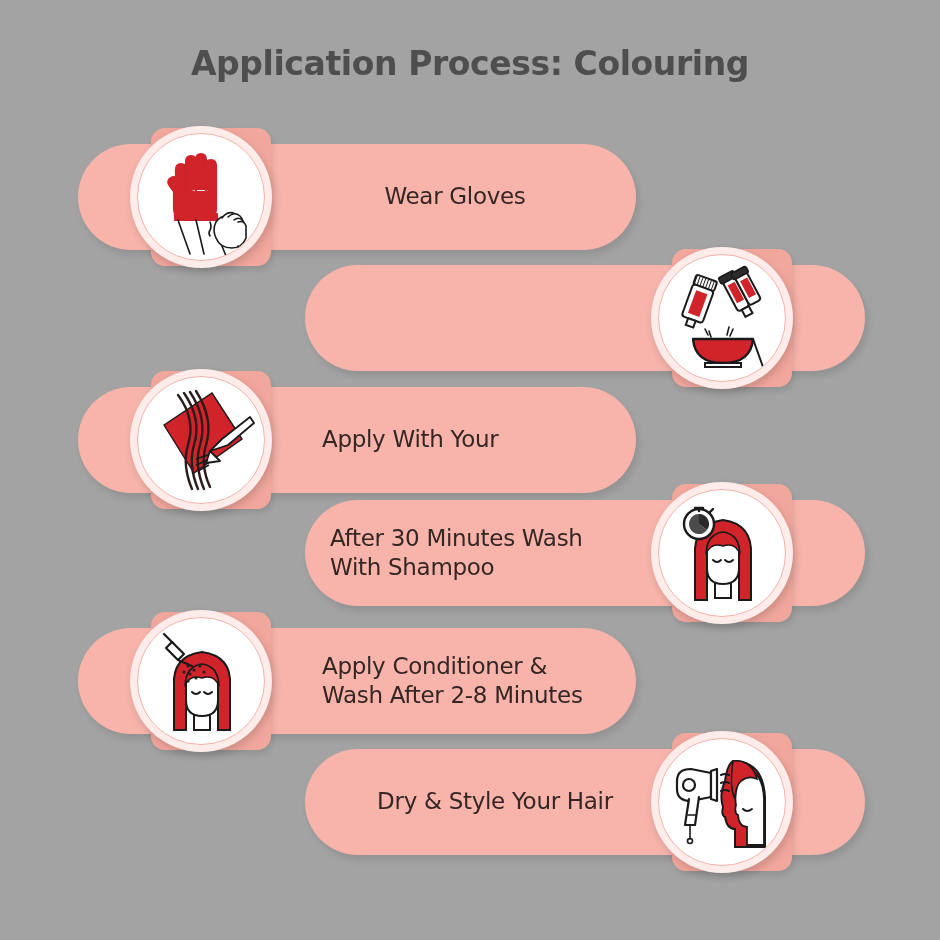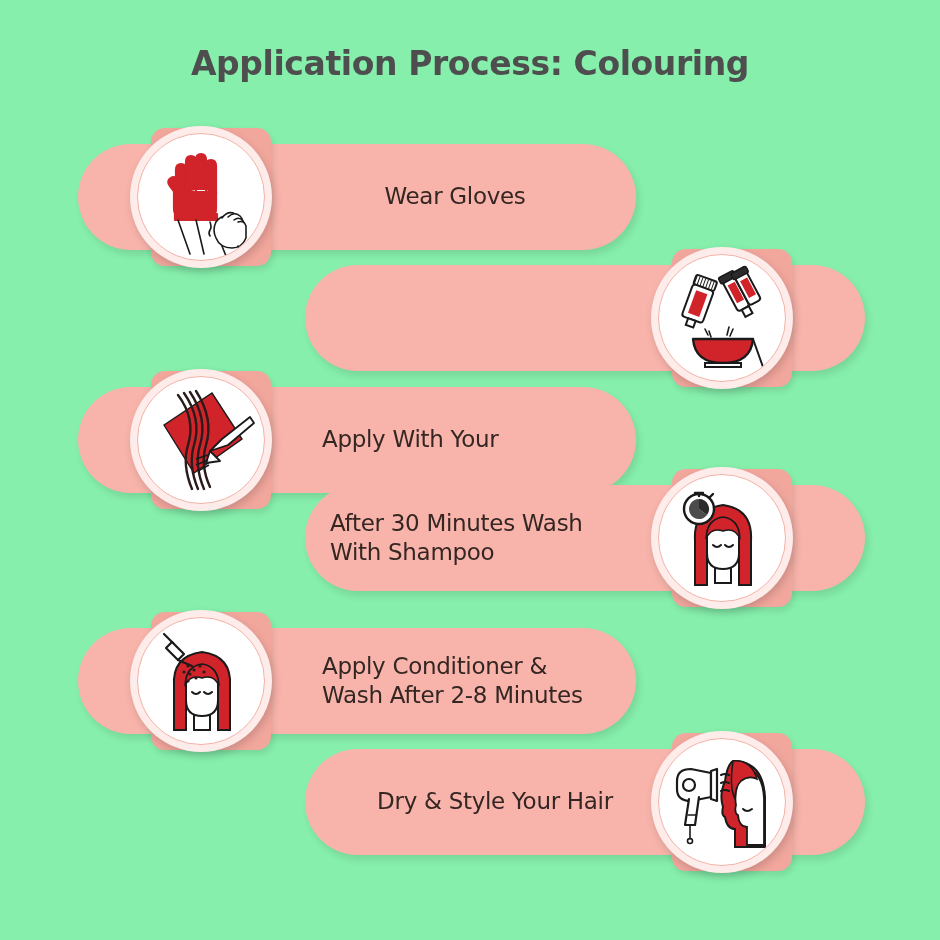--- a/index.html
+++ b/index.html
@@ -9,21 +9,21 @@
     height: 940px;
     background: #efefef;
     font-family: "Liberation Sans", sans-serif;
     overflow: hidden;
   }
 
   #infographic {
     position: relative;
     width: 940px;
     height: 940px;
-    background: #86efac;
+    background: #a3a3a3;
   }
 
   
   .title {
     position: absolute;
     top: 44px;
     left: 0;
     width: 940px;
     text-align: center;
     font-family: "DejaVu Sans", sans-serif;
@@ -114,21 +114,21 @@
   .step.right .label { left: 330px; width: 330px; align-items: flex-start; text-align: left; }
 
   
   .step.one-line.left  .label { left: 290px; width: 330px; align-items: center; text-align: center; }
   .step.one-line.right .label { left: 320px; width: 350px; align-items: center; text-align: center; }
 
   
   #step-0 { top: 122px; }
   #step-1 { top: 243px; }
   #step-2 { top: 365px; }
-  #step-3 { top: 463px; padding-left: 48px; }
+  #step-3 { top: 478px; padding-left: 48px; }
   #step-4 { top: 606px; }
   #step-5 { top: 727px; }
 
   
   .step.left  .badge, .step.left  .tab  { z-index: 4; }
   .step.right .badge, .step.right .tab  { z-index: 4; }
   .pill  { z-index: 2; }
   .label { z-index: 5; }
   .tab   { z-index: 3; }
   .badge { z-index: 4; }

